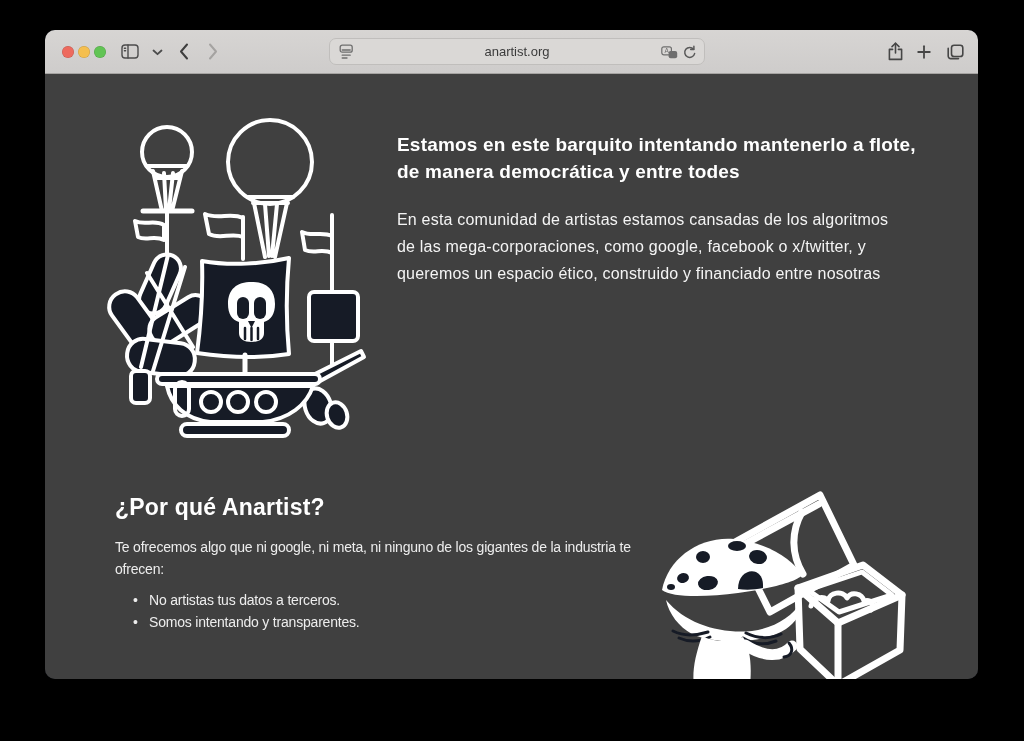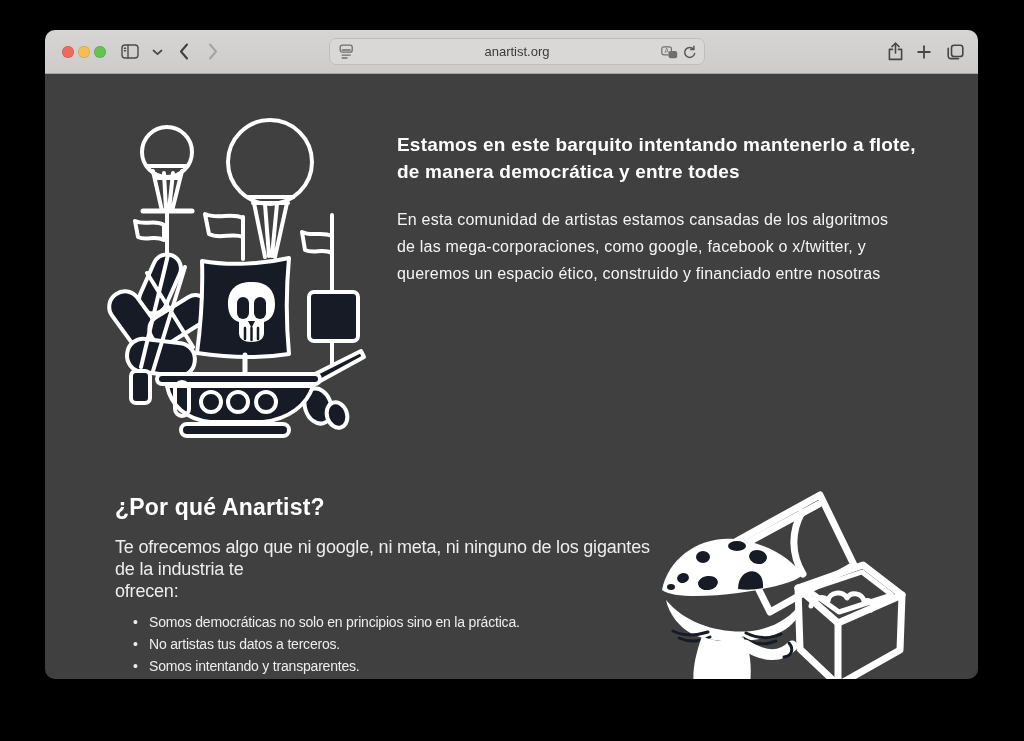--- a/index.html
+++ b/index.html
@@ -28,21 +28,21 @@
   .content { position:absolute; left:0; top:44px; width:100%; height:668px;
              background:#404040; overflow:hidden; }
 
   .hero { position:absolute; left:352px; top:57px; width:530px; color:#fff; }
   .hero h1 { font-size:19px; line-height:27px; font-weight:700; letter-spacing:.2px; white-space:pre-line; }
   .hero p  { margin-top:21px; font-size:16px; line-height:27px; font-weight:400;
              color:#f4f4f4; letter-spacing:.2px; white-space:pre-line; }
 
   .why { position:absolute; left:70px; top:420px; width:540px; color:#fff; }
   .why h2 { font-size:23px; line-height:26px; font-weight:600; letter-spacing:.2px; }
-  .why p  { margin-top:16px; font-size:18px; line-height:22px; color:#ededed;
+  .why p  { margin-top:16px; font-size:14px; line-height:22px; color:#ededed;
             letter-spacing:-.2px; white-space:pre-line; }
   .why ul { margin-top:9px; list-style:none; }
   .why li { position:relative; padding-left:34px; font-size:14px; line-height:22px;
             color:#ededed; letter-spacing:-.2px; }
   .why li::before { content:"•"; position:absolute; left:18px; color:#ededed; }
 
   .ship-illo { position:absolute; left:60px; top:31px; width:280px; height:350px; }
   .mush-illo { position:absolute; left:605px; top:412px; width:310px; height:200px; }
 </style>
 </head>
@@ -198,21 +198,20 @@
         <p>En esta comunidad de artistas estamos cansadas de los algoritmos
 de las mega-corporaciones, como google, facebook o x/twitter, y
 queremos un espacio ético, construido y financiado entre nosotras</p>
       </div>
 
       <div class="why">
         <h2>¿Por qué Anartist?</h2>
         <p>Te ofrecemos algo que ni google, ni meta, ni ninguno de los gigantes de la industria te
 ofrecen:</p>
         <ul>
-          <li>Somos democráticas no solo en principios sino en la práctica.</li>
           <li>No artistas tus datos a terceros.</li>
           <li>Somos intentando y transparentes.</li>
         </ul>
       </div>
 
       <svg class="mush-illo" viewBox="0 0 310 200">
 
         <g stroke="#fff" stroke-width="7" fill="none" stroke-linecap="round" stroke-linejoin="round">
           <path d="M85,56 L170,9 L204,79 L120,126 Z"></path>
           <path d="M95,58 L169,18"></path>

